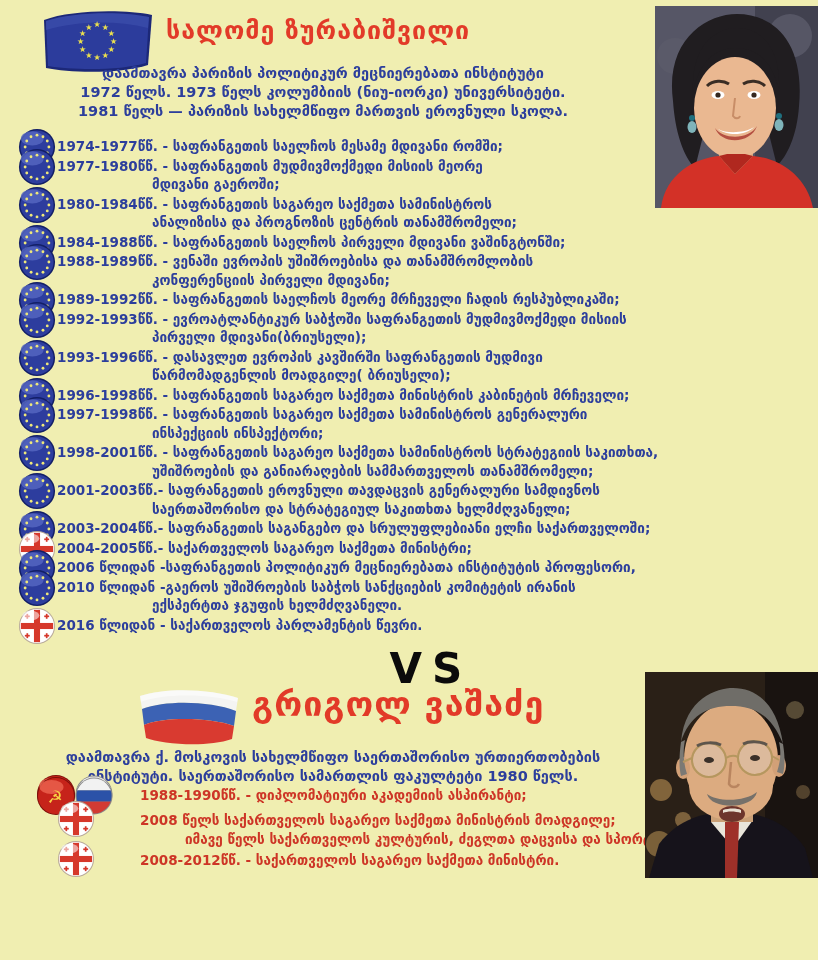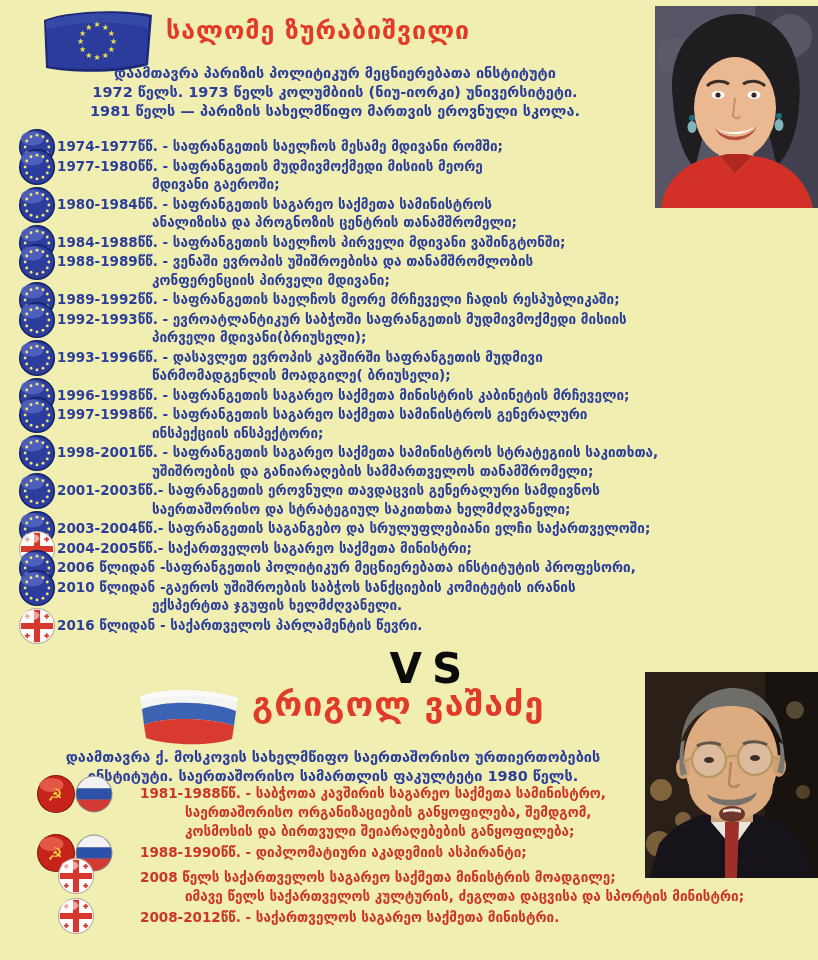--- a/index.html
+++ b/index.html
@@ -8,21 +8,21 @@
     background:var(--bg,#f0eeb1);
     font-family:"DejaVu Sans",sans-serif;font-weight:bold;
   }
   .title{position:absolute;margin:0;white-space:nowrap;color:var(--red-title,#e23a28);font-weight:bold;}
   #title-z{left:166px;top:16px;font-size:25px;letter-spacing:1px;}
   #title-v{left:252px;top:684px;font-size:34px;letter-spacing:1px;}
   .edu{
     position:absolute;margin:0;color:var(--blue,#2c3e9c);
     font-size:14.5px;line-height:19px;text-align:center;white-space:pre-line;
   }
-  #edu-z{left:15px;top:64px;width:640px;}
+  #edu-z{left:3px;top:64px;width:640px;}
   #edu-v{left:8px;top:748px;width:650px;}
   .entries{position:absolute;}
   #entries-z{left:18px;top:137px;width:786px;color:var(--blue,#2c3e9c);font-size:13.5px;line-height:18.5px;}
   #entries-v{left:18px;top:784px;width:780px;color:var(--red-text,#cd3526);font-size:13.5px;line-height:19px;}
   .entry{position:relative;margin-bottom:1px;}
   #entries-v .entry{margin-bottom:2px;}
   .entry.gap{margin-top:6px;}
   #entries-z .entry{padding-left:39px;}
   #entries-v .entry{padding-left:122px;}
   .entry p{margin:0;white-space:pre-line;}
@@ -493,23 +493,20 @@
         <rect x="39" y="2" width="38" height="13.4" fill="#f2f2f2"></rect>
         <rect x="39" y="15.4" width="38" height="11.2" fill="#2b52a8"></rect>
         <rect x="39" y="26.6" width="38" height="13.4" fill="#d23b33"></rect>
       </g>
       <circle cx="20" cy="21" r="19" fill="#7e0f0a"></circle>
       <circle cx="20" cy="21" r="18" fill="#c6231a"></circle>
       <ellipse cx="15.5" cy="12" rx="12" ry="7" fill="#ef6a54" opacity="0.75"></ellipse>
       <text x="11.5" y="27.5" font-size="17" fill="#f7d345" font-family="DejaVu Sans, sans-serif">☭</text>
     </svg>
         </span>
-    <p><span class="date">1981-1988წწ.</span><span class="desc"> - საბჭოთა კავშირის საგარეო საქმეთა სამინისტრო,
-საერთაშორისო ორგანიზაციების განყოფილება, შემდგომ,
-კოსმოსის და ბირთვული შეიარაღებების განყოფილება;</span></p>
   </div>
 
   <div class="entry">
     <span class="icon-slot">
           <svg width="80" height="42" viewBox="0 0 80 42">
       <defs>
               <clipPath id="rc2">
                 <circle cx="58" cy="21" r="17.5"></circle>
               </clipPath>
             </defs>

